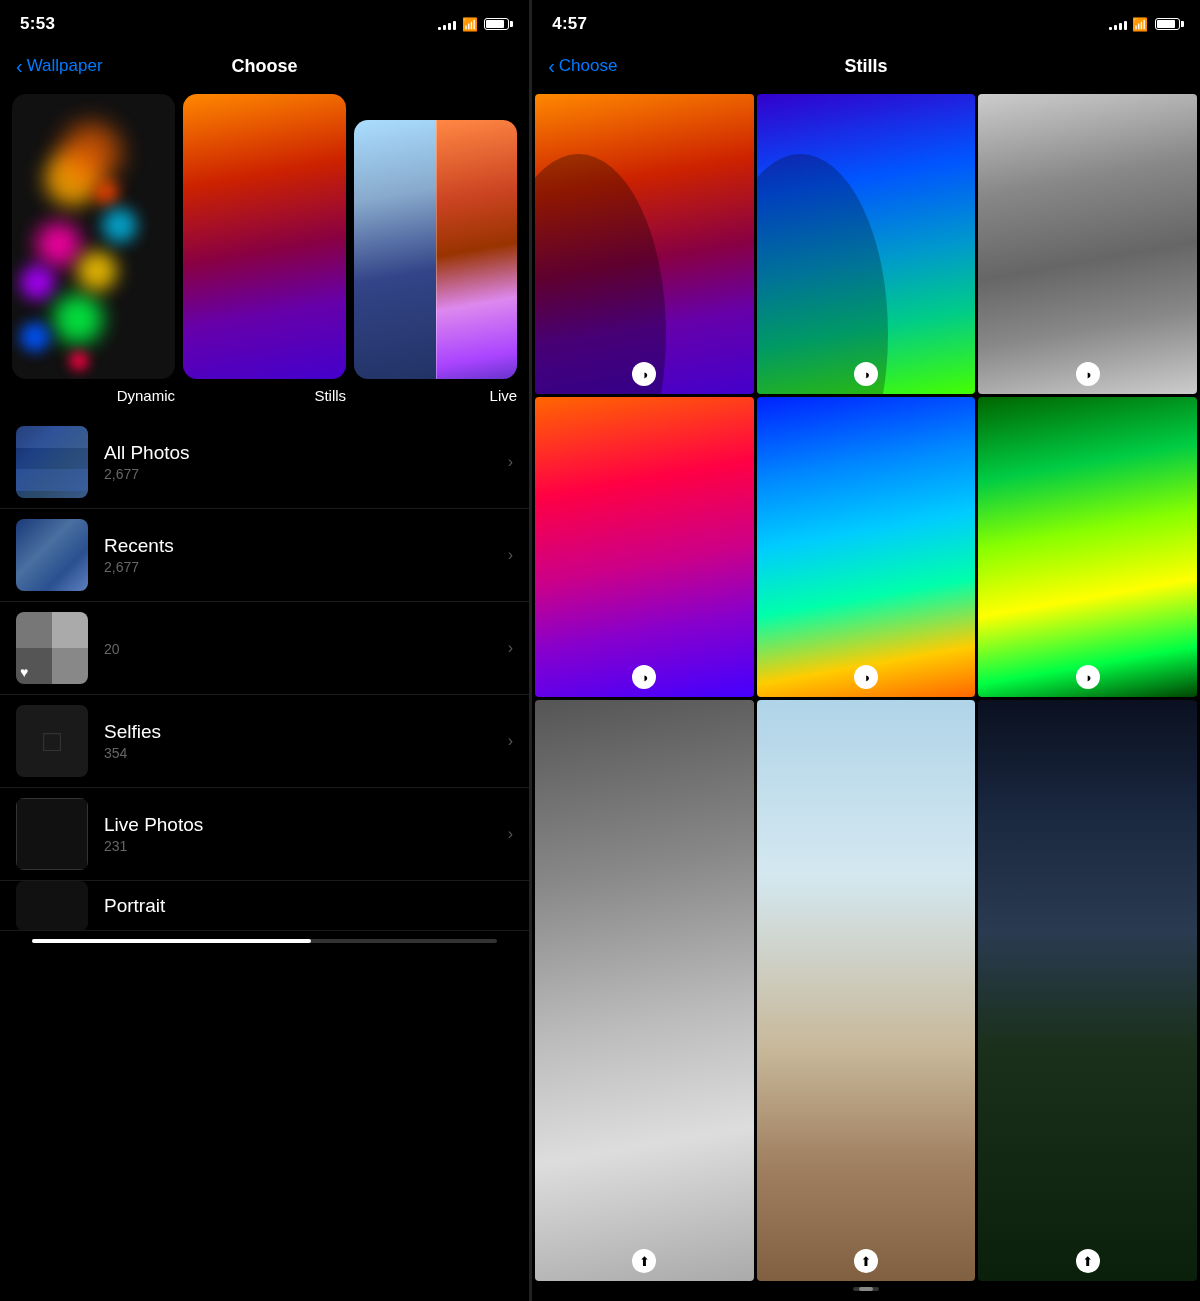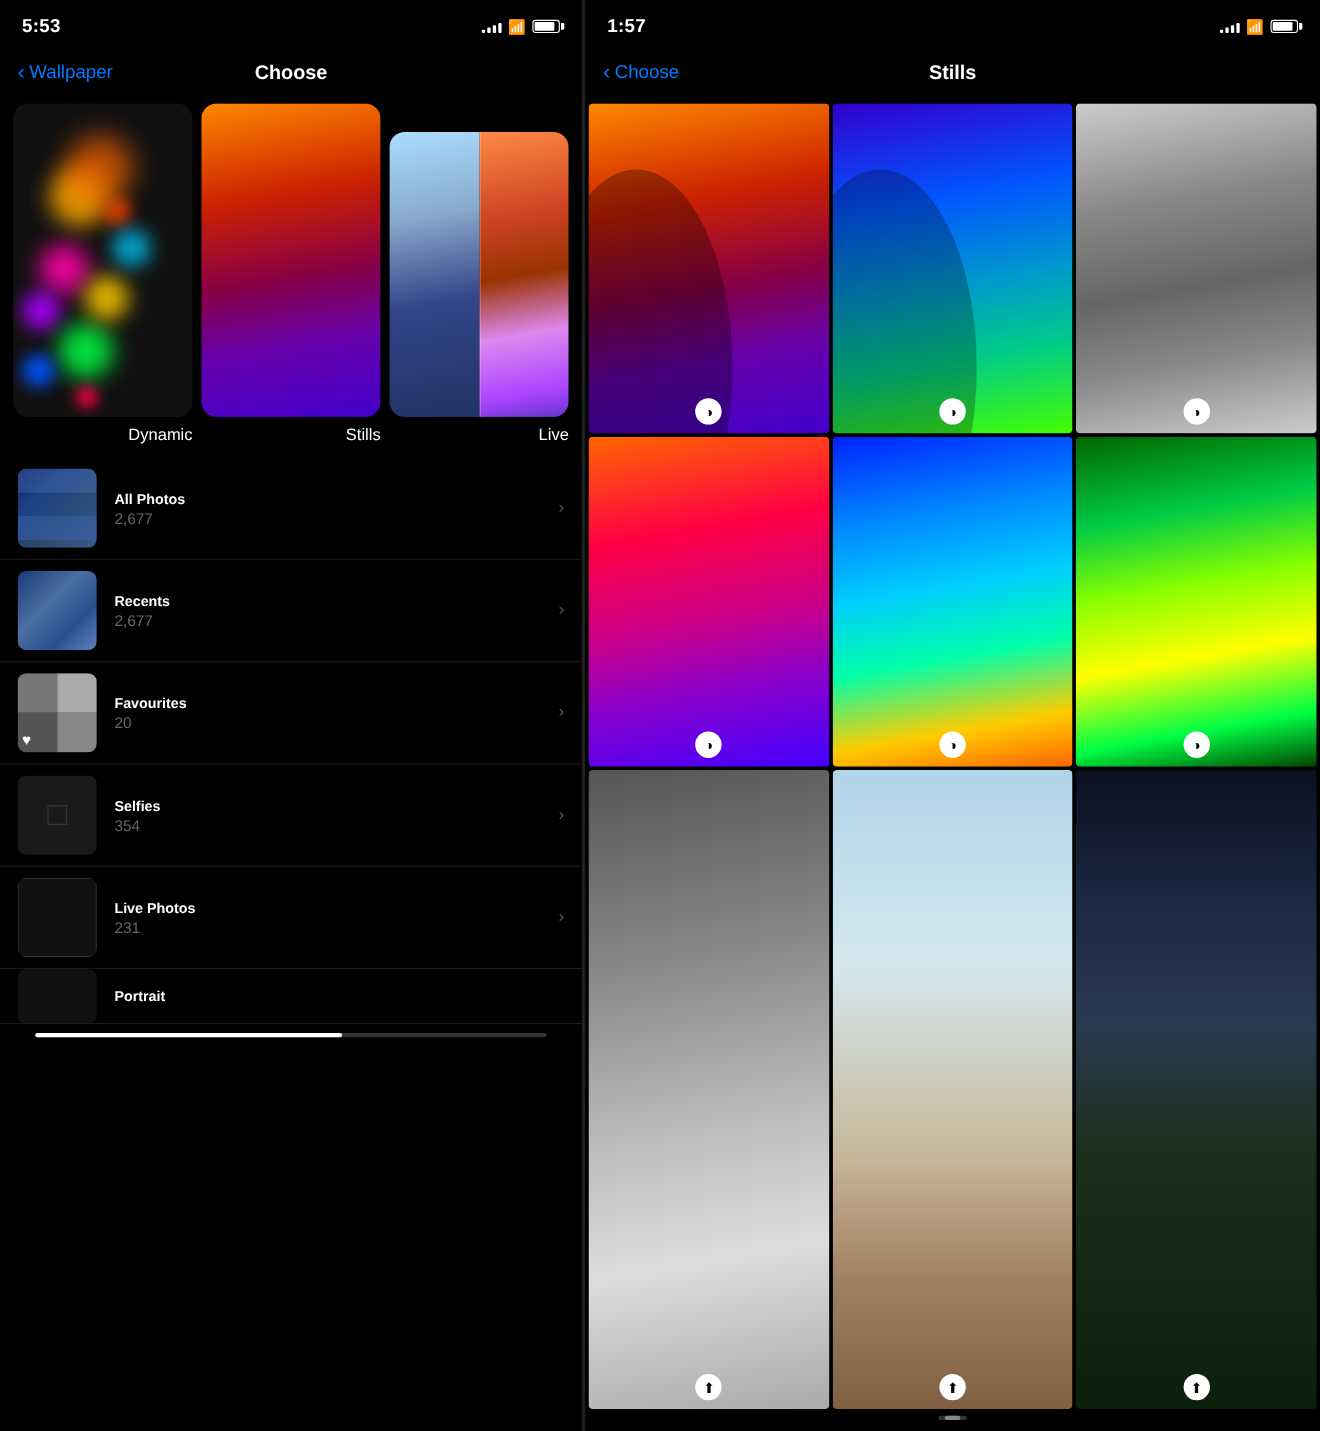--- a/index.html
+++ b/index.html
@@ -178,22 +178,22 @@
       border-radius: 8px;
       overflow: hidden;
       flex-shrink: 0;
       margin-right: 16px;
     }
     .list-item-info {
       flex: 1;
     }
     .list-item-title {
       color: #fff;
-      font-size: 13px;
-      font-weight: 700;
+      font-size: 19px;
+      font-weight: 400;
     }
     .list-item-count {
       color: #666;
       font-size: 14px;
       margin-top: 2px;
     }
     .list-item-chevron {
       color: #555;
       font-size: 16px;
     }
@@ -543,21 +543,20 @@
       <div class="list-item-thumb" style="position:relative;">
         <div class="thumb-favourites">
           <div class="fav-cell-1" style="background:#777;"></div>
           <div class="fav-cell-2" style="background:#aaa;"></div>
           <div class="fav-cell-3" style="background:#555;"></div>
           <div class="fav-cell-4" style="background:#888;"></div>
         </div>
         <span class="fav-heart">♥</span>
       </div>
       <div class="list-item-info">
-        <div class="list-item-title">Favourites</div>
         <div class="list-item-count">20</div>
       </div>
       <span class="list-item-chevron">›</span>
     </div>
 
     <div class="list-item">
       <div class="list-item-thumb">
         <div class="thumb-selfies" style="background:#1a1a1a;display:flex;align-items:center;justify-content:center;">
           <span style="color:#333;font-size:30px;">□</span>
         </div>
@@ -597,21 +596,21 @@
 
   </div>
 
 </div>
 
 <div class="panel-divider"></div>
 
 <div class="right-panel">
 
   <div class="status-bar">
-    <span class="status-time">1:57</span>
+    <span class="status-time">4:57</span>
     <div class="status-icons">
       <div class="signal-bars">
         <div class="signal-bar" style="height:3px"></div>
         <div class="signal-bar" style="height:5px"></div>
         <div class="signal-bar" style="height:7px"></div>
         <div class="signal-bar" style="height:9px"></div>
       </div>
       <span class="wifi-icon">📶</span>
       <div class="battery-icon">
         <div class="battery-fill"></div>

